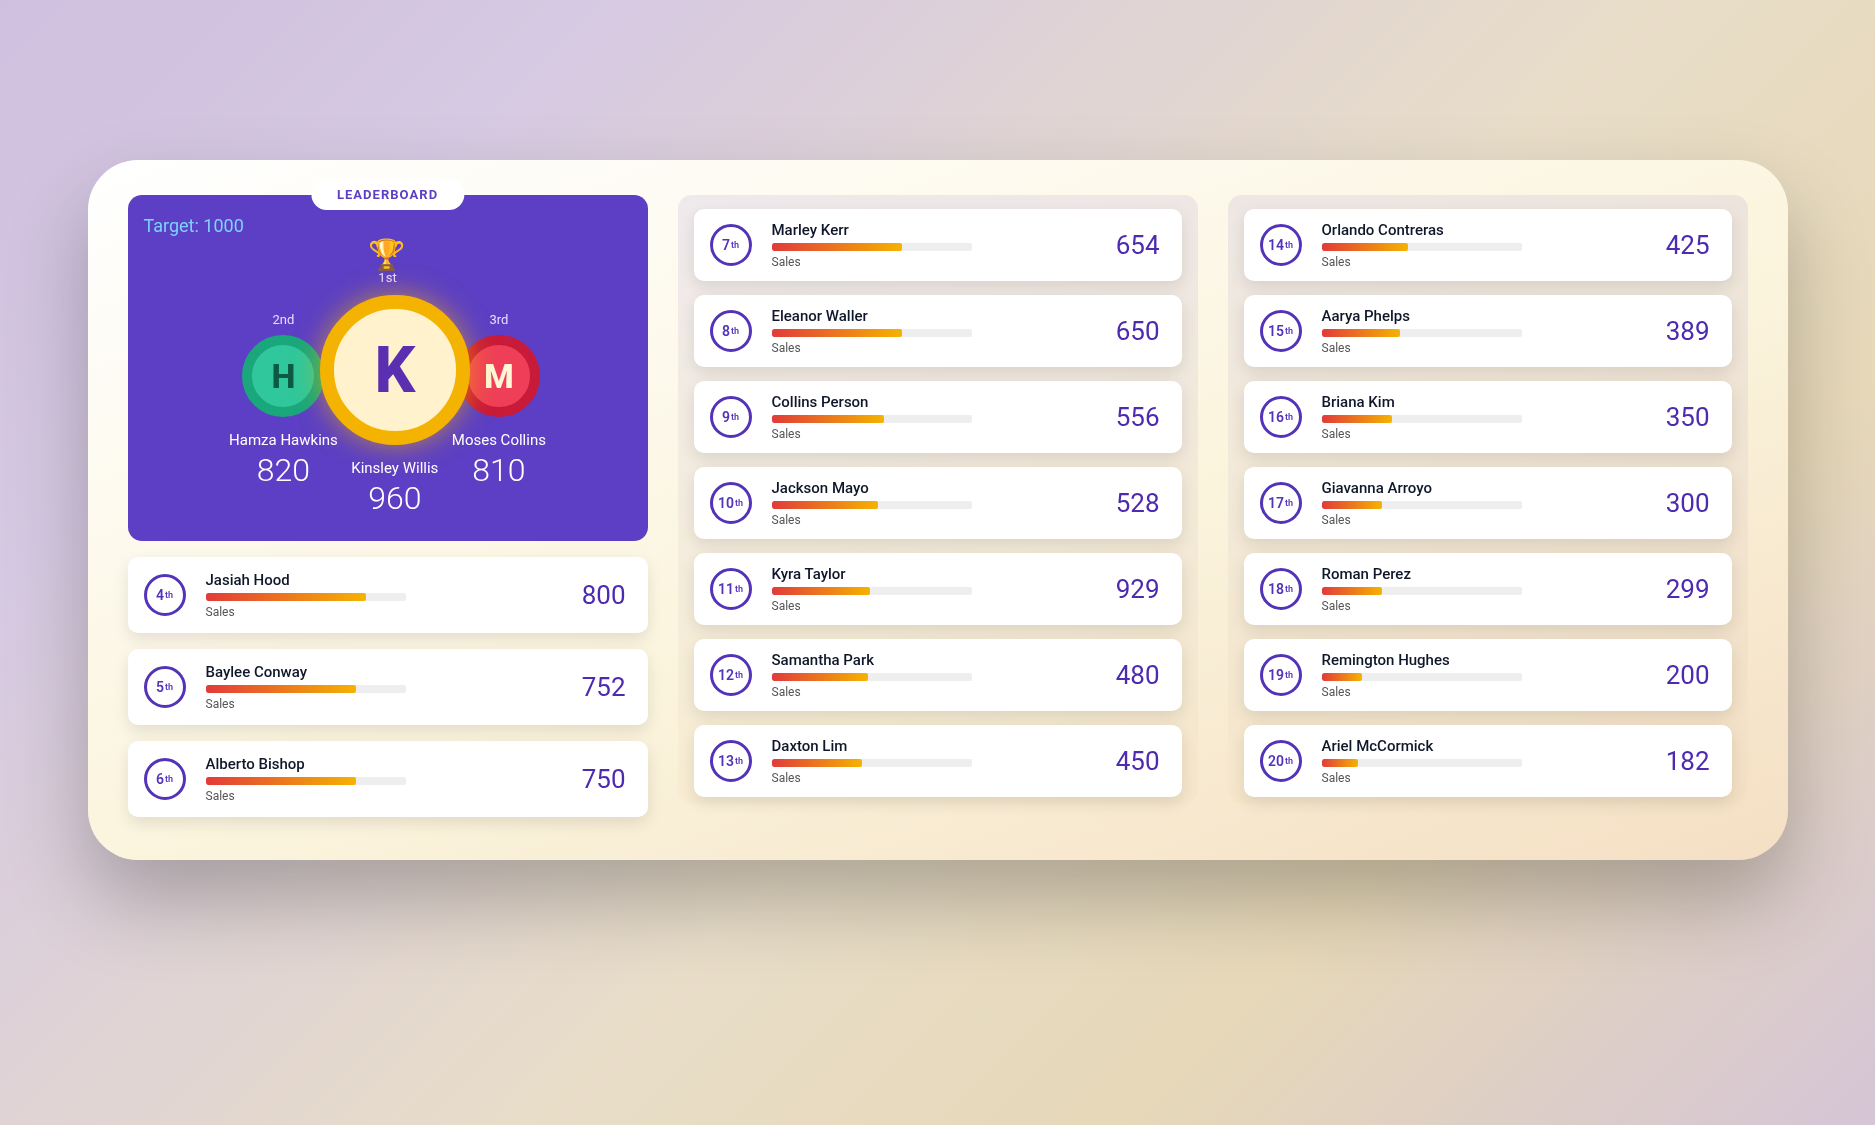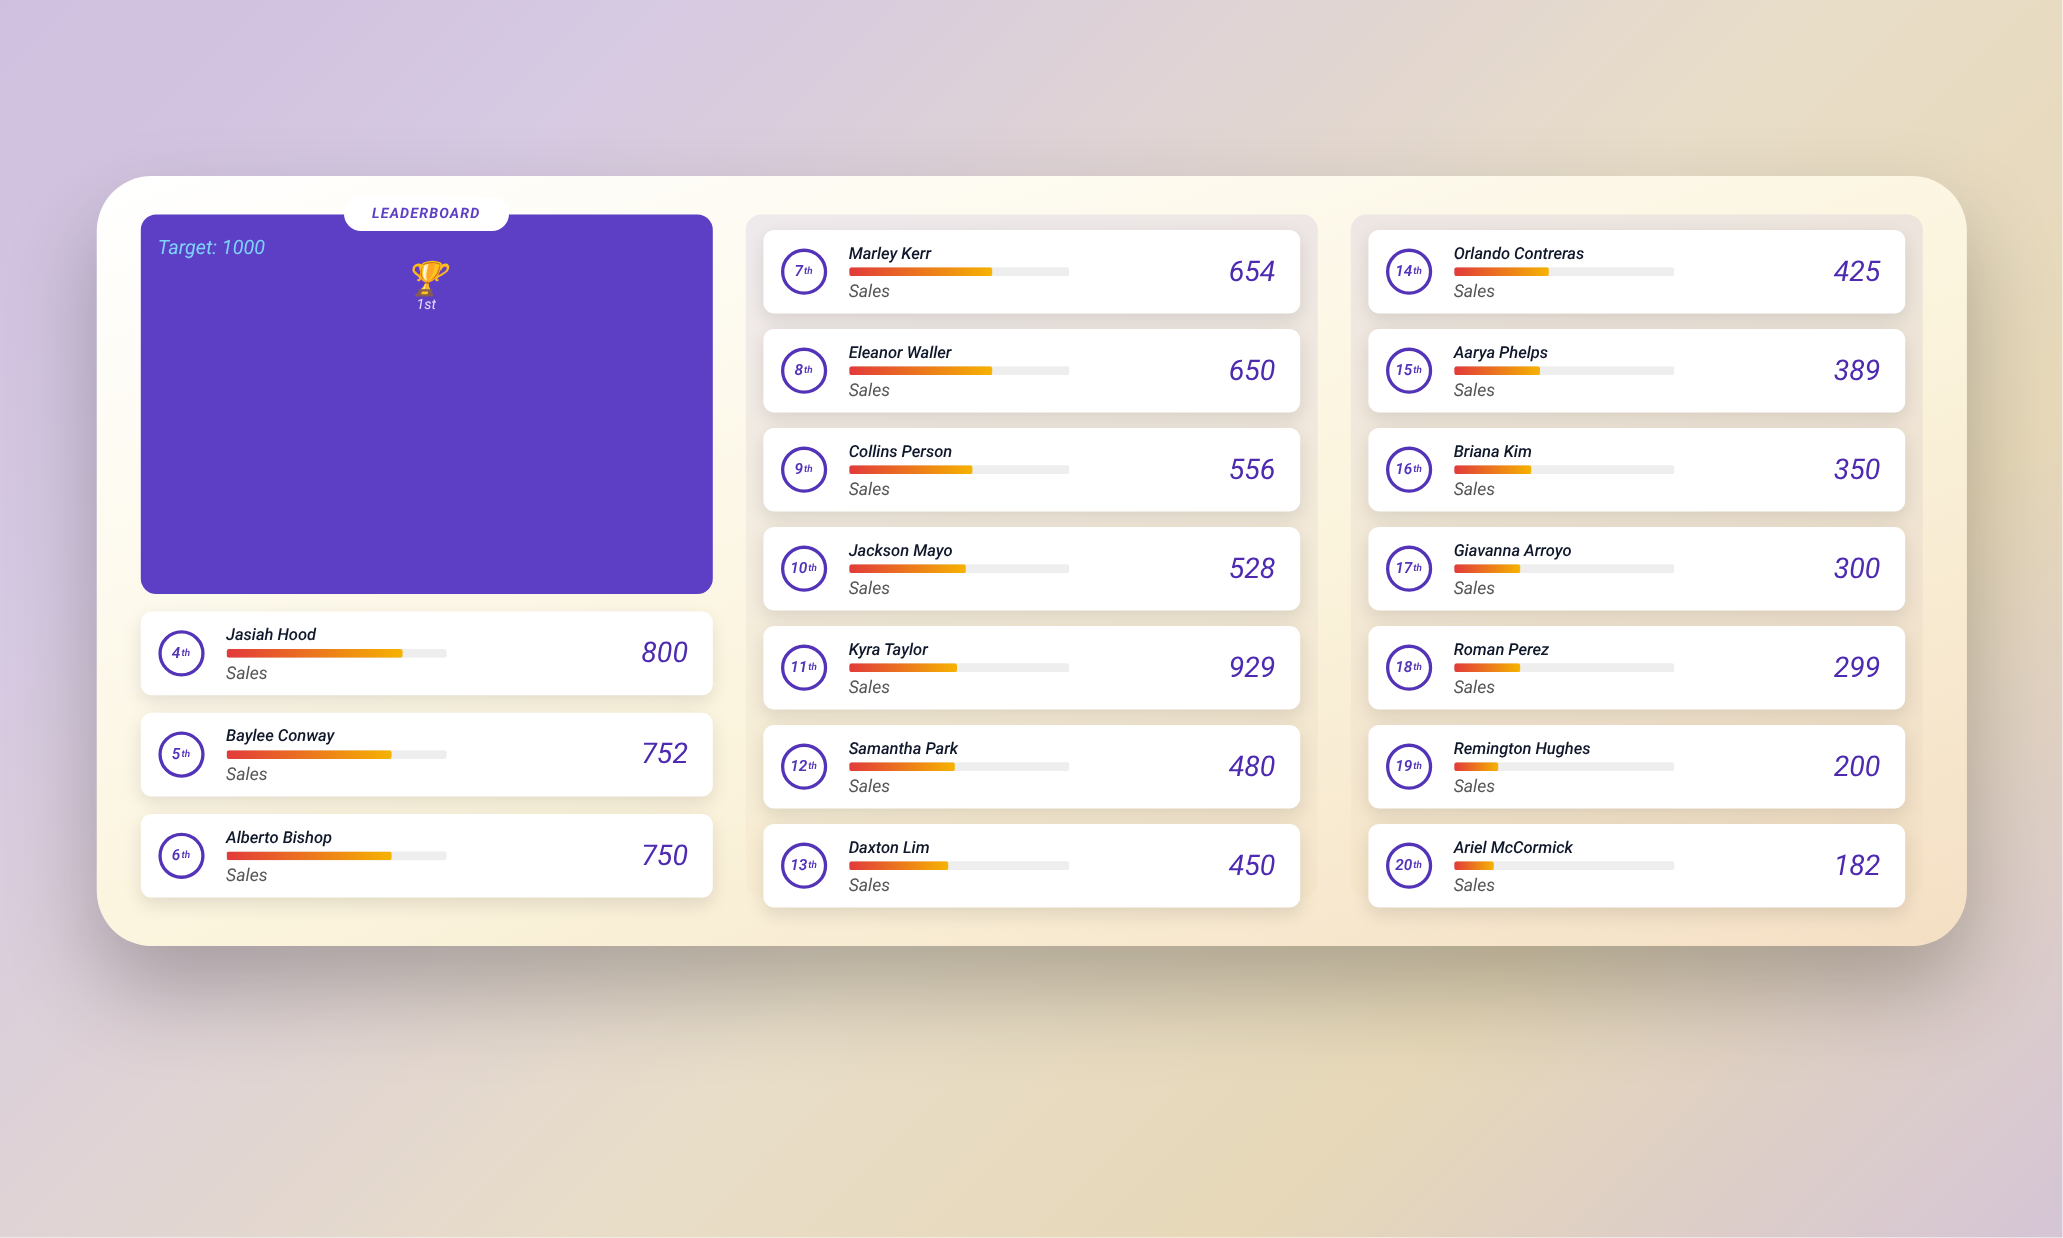--- a/index.html
+++ b/index.html
@@ -29,24 +29,23 @@
   margin-top: 10px;
   letter-spacing: 0.22em;
 }
 .card {
   margin-top: 50px;
   width: 1700px;
   height: 700px;
   background: linear-gradient(160deg, #ffffff 0%, #fbf4dd 55%, #f4dfc4 100%);
   border-radius: 50px;
   box-shadow: 0 40px 80px rgba(0,0,0,0.25);
-  padding: 35px 40px 44px 40px;
+  padding: 35px 40px 56px 40px;
   display: flex;
   gap: 30px;
-  font-style: italic;
 }
 .col {
   display: flex;
   flex-direction: column;
   border-radius: 14px;
 }
 .col-left { width: 520px; }
 .col-mid, .col-right {
   flex: 1;
   background: linear-gradient(180deg, rgba(160,140,200,0.16), rgba(240,220,180,0.16));
@@ -144,21 +143,21 @@
   border-radius: 50%;
   display:flex;align-items:center;justify-content:center;
   color:#5333b8;
   font-weight:600;
   font-size:14px;
   flex-shrink:0;
 }
 .rank-ring .th { font-size: 9px; margin-left:1px;}
 .info { flex:1; display:flex; flex-direction:column; gap:4px; }
 .name { color:#0f172a; font-size:15px; font-weight:500;}
-.cat { color:#555; font-size:16px;}
+.cat { color:#555; font-size:12px;}
 .bar {
   width: 200px; height: 8px;
   background:#eee;
   border-radius: 2px;
   overflow:hidden;
 }
 .bar-fill {
   height:100%;
   background: linear-gradient(90deg,#e23a3a,#f5b301);
   border-radius: 2px;
@@ -179,20 +178,39 @@
 
 <div class="card">
   <div class="col col-left">
     <div class="podium">
       <div class="badge">LEADERBOARD</div>
       <div class="target">Target: 1000</div>
       <div class="trophy-wrap">
         <div class="trophy">🏆</div>
         <div class="place-label">1st</div>
       </div>
+      <div class="pod-row">
+        <div class="pod-two">
+          <div class="place-label">2nd</div>
+          <div class="circle med green">H</div>
+          <div class="pod-name">Hamza Hawkins</div>
+          <div class="pod-score">820</div>
+        </div>
+        <div class="pod-one">
+          <div class="circle big">K</div>
+          <div class="pod-name">Kinsley Willis</div>
+          <div class="pod-score">960</div>
+        </div>
+        <div class="pod-three">
+          <div class="place-label">3rd</div>
+          <div class="circle med red">M</div>
+          <div class="pod-name">Moses Collins</div>
+          <div class="pod-score">810</div>
+        </div>
+      </div>
     </div>
     <div id="left-list">
         <div class="item">
           <div class="rank-ring">4<span class="th">th</span></div>
           <div class="info">
             <div class="name">Jasiah Hood</div>
             <div class="bar">
               <div class="bar-fill" style="width:80%"></div>
             </div>
             <div class="cat">Sales</div>

